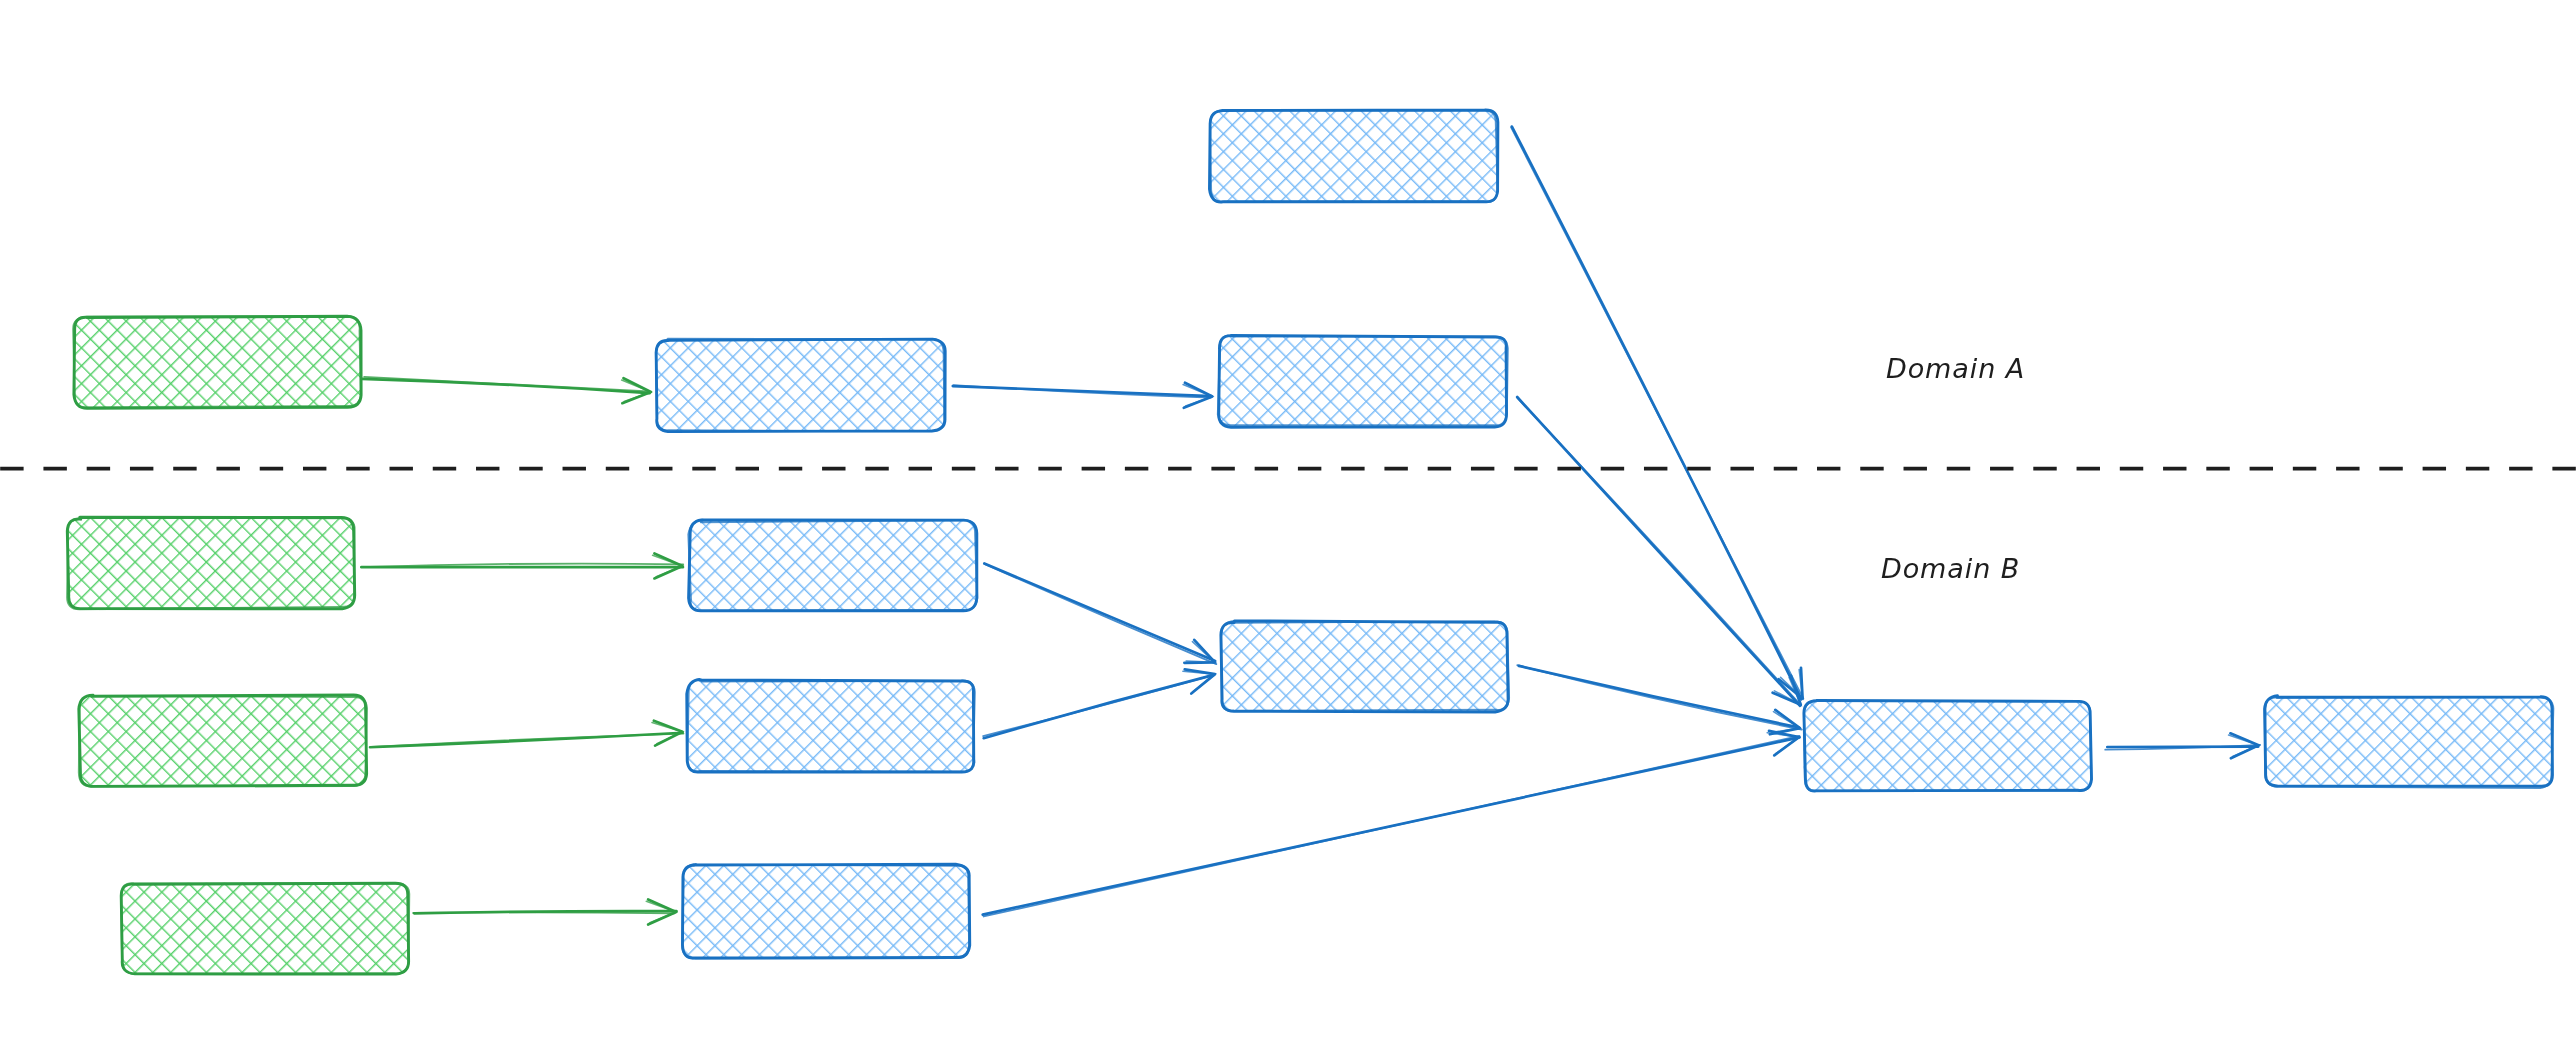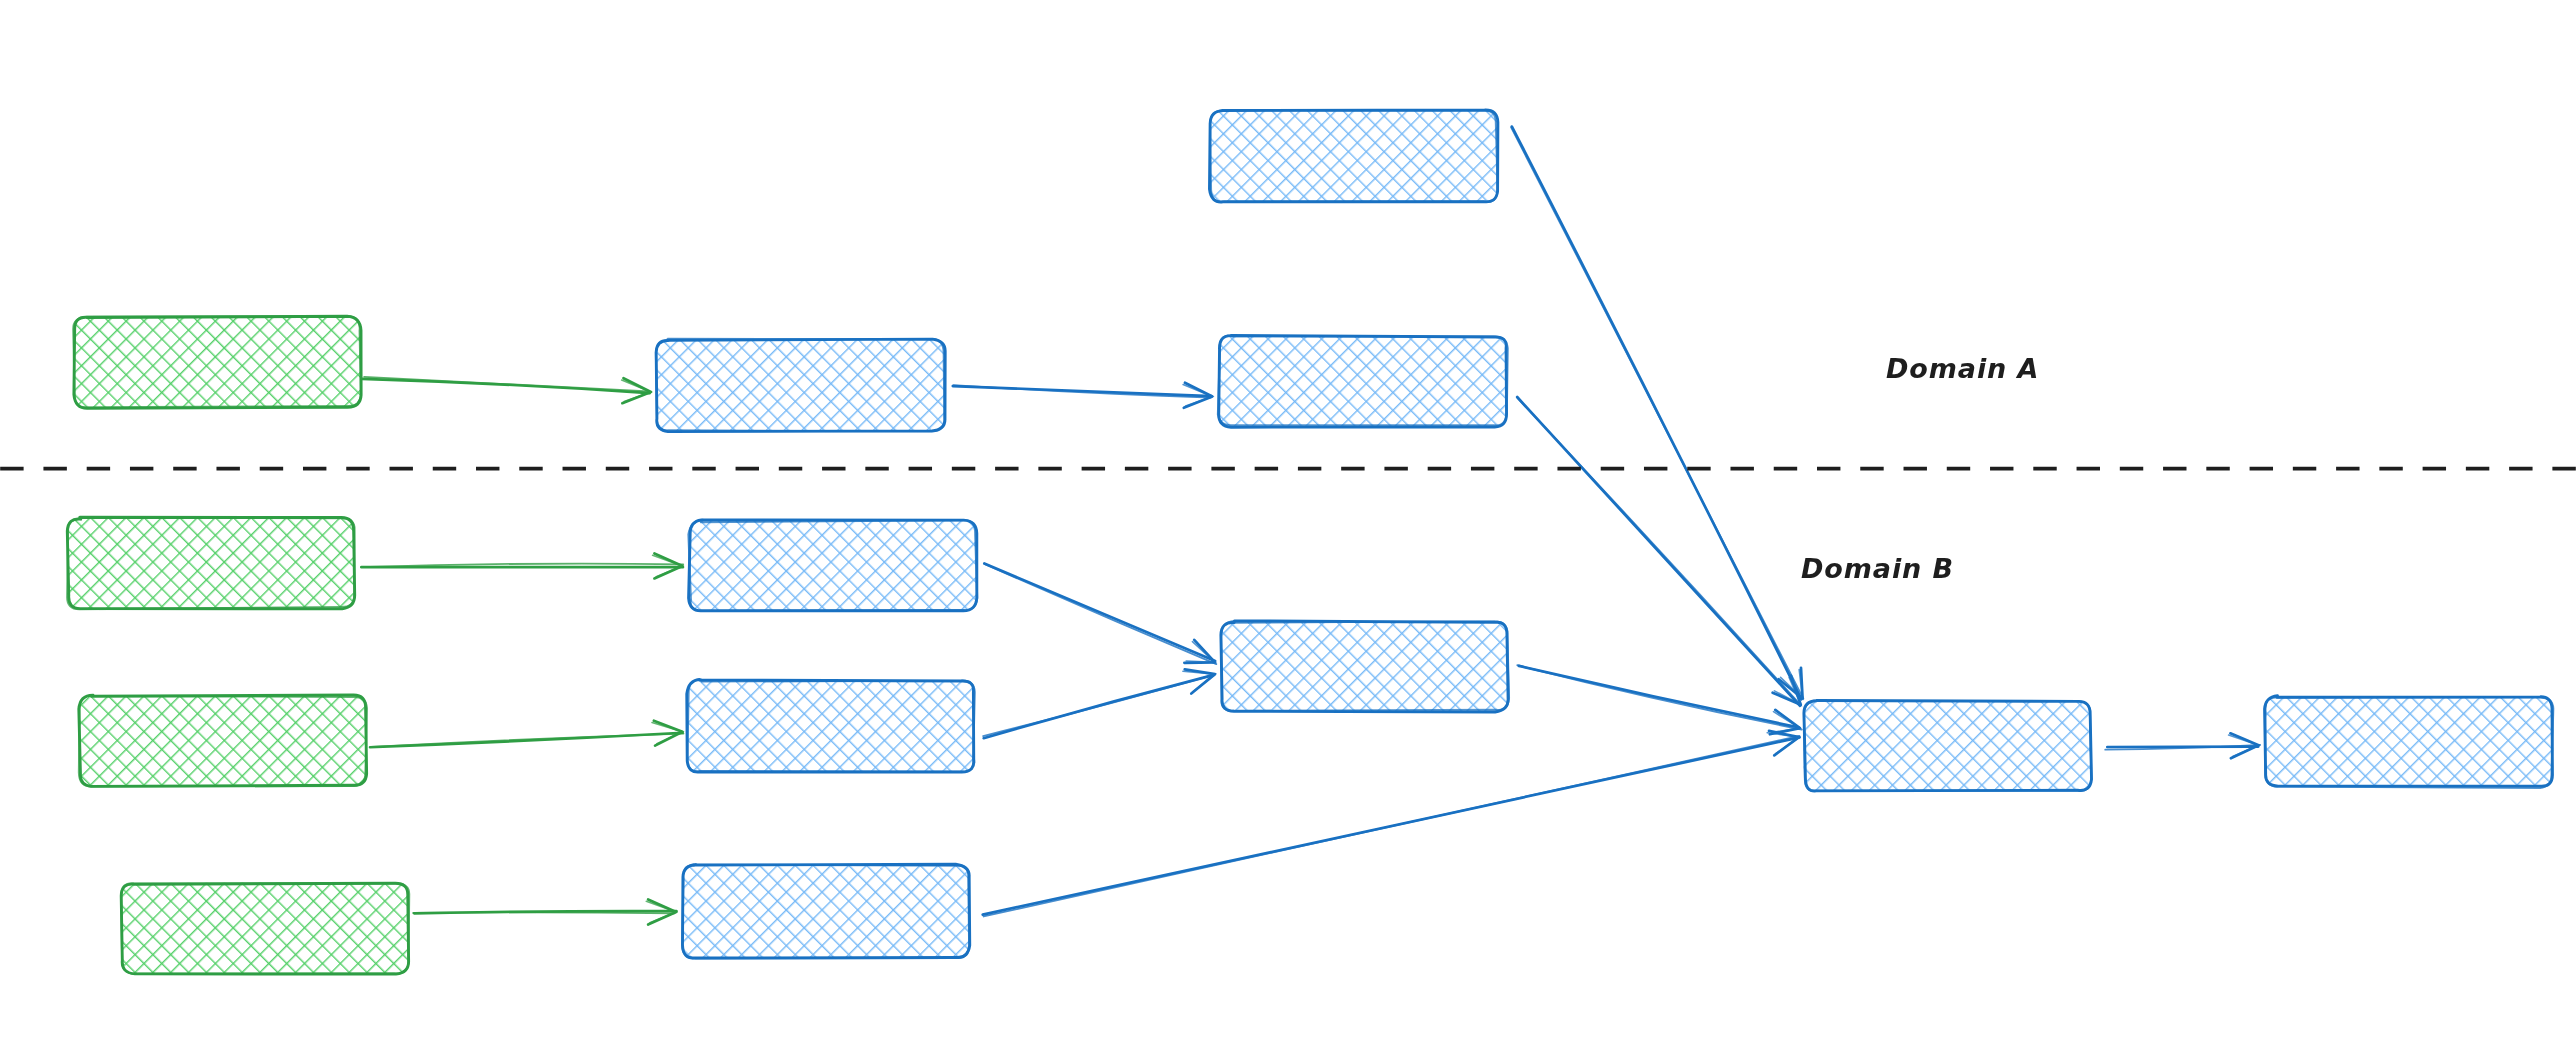--- a/index.html
+++ b/index.html
@@ -2,21 +2,21 @@
 <html style="font-size:14.4px"><head>
 <meta charset="utf-8">
 <style>
   html,body{margin:0;padding:0;background:#ffffff;}
   body{width:2576px;height:1049px;position:relative;overflow:hidden;
        font-family:"DejaVu Sans","Liberation Sans",sans-serif;}
   #canvas{position:absolute;inset:0;width:2576px;height:1049px;}
   #svg{position:absolute;left:0;top:0;width:2576px;height:1049px;}
   .domain-label{position:absolute;white-space:nowrap;color:#1e1e1e;
        font-family:"DejaVu Sans","Liberation Sans",sans-serif;
-       font-size:27px;font-style:italic;font-weight:700;letter-spacing:0.9px;}
+       font-size:27px;font-style:italic;font-weight:400;letter-spacing:0.9px;}
 </style>
 </head>
 <body>
 
 <div id="canvas">
   <svg id="svg" viewBox="0 0 2858 1164" xmlns="http://www.w3.org/2000/svg">
     <defs>
       <pattern id="hatch-green" width="14" height="14" patternTransform="rotate(45)" patternUnits="userSpaceOnUse">
         <line x1="0" y1="0" x2="0" y2="14" stroke="#51cf66" stroke-width="3.2"></line>
       </pattern>
@@ -184,16 +184,16 @@
           <path d="M 2526.66866 772.48726 L 2818.6148 772.74142 Q 2831.57534 773.01276 2832.82304 786.39362 L 2832.9251 858.62414 Q 2832.11448 872.56314 2817.83982 872.12618 L 2527.04874 872.56724 Q 2512.8816 873.79916 2512.58032 858.89438 L 2512.76144 787.66472 Q 2513.70572 772.19478 2527.33984 772.6857 Z" fill="url(#hatch-blue)" stroke="none" opacity="0.95"></path>
           <path d="M 2526.66866 772.48726 L 2818.6148 772.74142 Q 2831.57534 773.01276 2832.82304 786.39362 L 2832.9251 858.62414 Q 2832.11448 872.56314 2817.83982 872.12618 L 2527.04874 872.56724 Q 2512.8816 873.79916 2512.58032 858.89438 L 2512.76144 787.66472 Q 2513.70572 772.19478 2527.33984 772.6857 Z" fill="url(#hatch-blue2)" stroke="none" opacity="0.95"></path>
           <path d="M 2526.485008 773.697248 L 2818.141696 773.217632 Q 2831.015304 772.626464 2831.58984 786.207688 L 2832.053976 859.965616 Q 2832.035472 873.520248 2817.963832 872.308008 L 2527.844488 872.242824 Q 2513.184056 871.882032 2513.83664 858.99208 L 2512.632536 786.69532 Q 2513.602616 773.53424 2526.94492 771.90104 Z" fill="none" stroke="#1971c2" stroke-width="3.2" stroke-linecap="round" stroke-linejoin="round"></path>
           <path d="M 2528.27455 774.11171 L 2818.86118 773.94962 Q 2832.39876 774.21191 2833.03746 786.19417 L 2831.01918 859.05979 Q 2831.23347 873.57702 2817.87463 874.36893 L 2528.31541 872.79648 Q 2514.00626 873.91071 2513.18453 858.37795 L 2513.66714 786.62125 Q 2512.48202 772.87361 2526.63118 774.00464 Z" fill="none" stroke="#1971c2" stroke-width="2.2" stroke-linecap="round" stroke-linejoin="round" opacity="0.75"></path>
         </g>
       </g>
   </svg>
 
   <div id="labels">
       <div class="domain-label" style="left: 1886px; top: 353px;">Domain A</div>
-      <div class="domain-label" style="left: 1801px; top: 553px;">Domain B</div>
+      <div class="domain-label" style="left: 1881px; top: 553px;">Domain B</div>
     </div>
 </div>
 
 
 </body></html>

